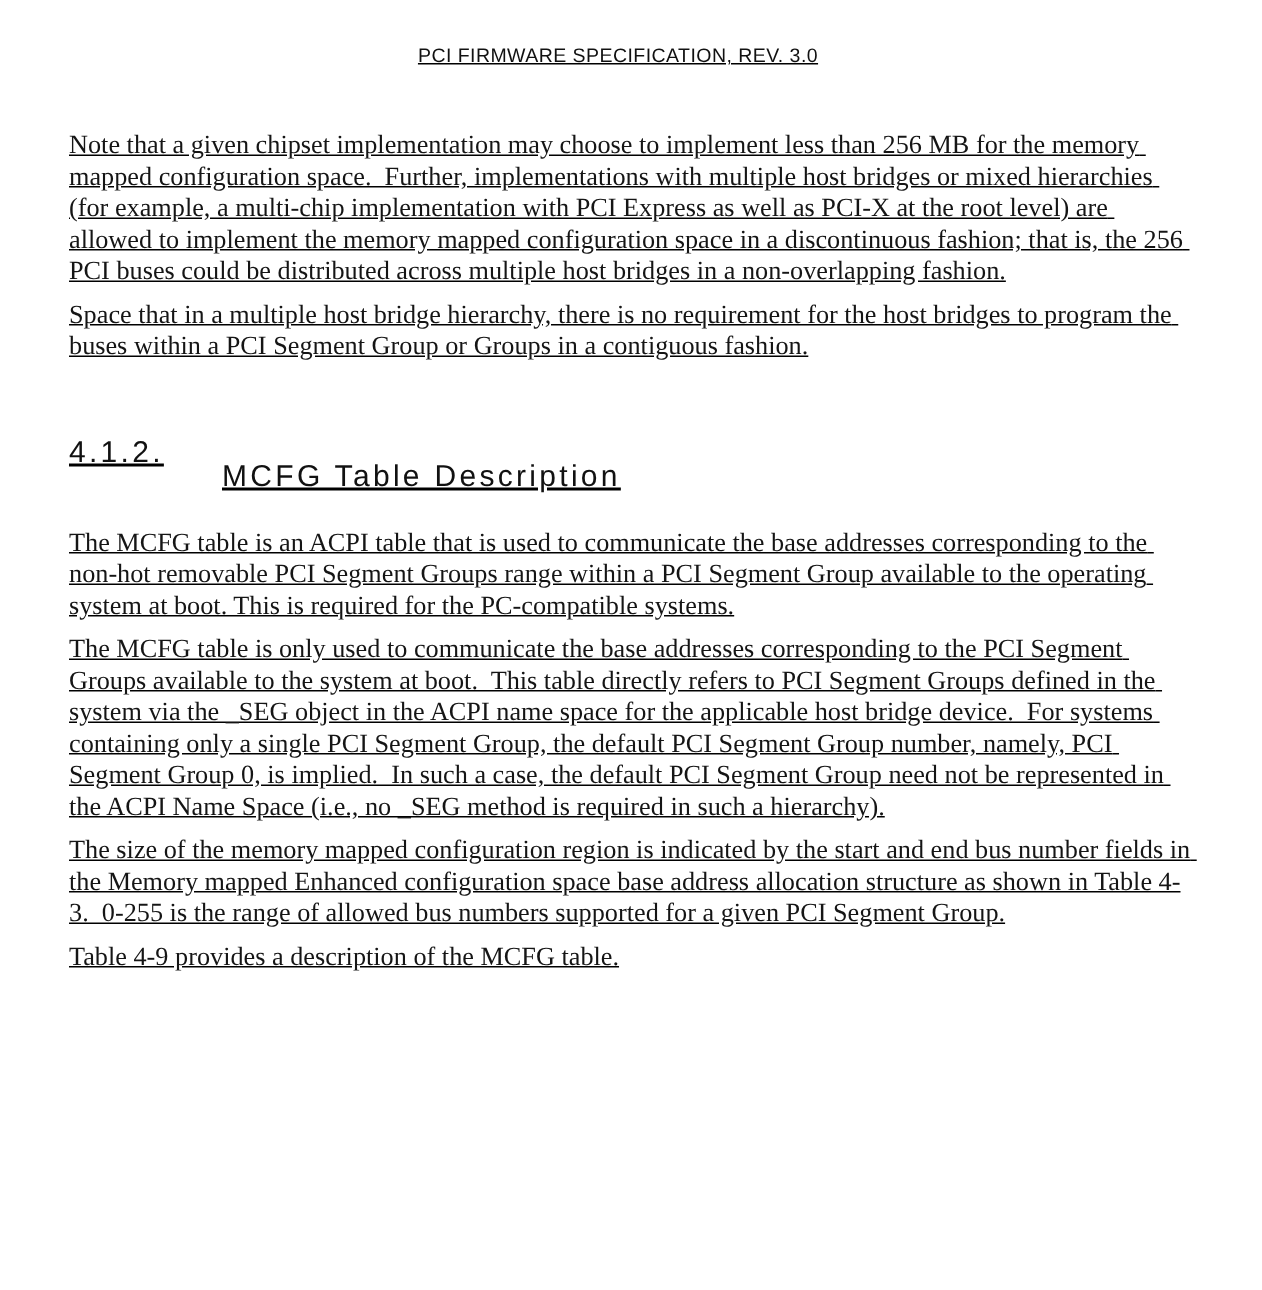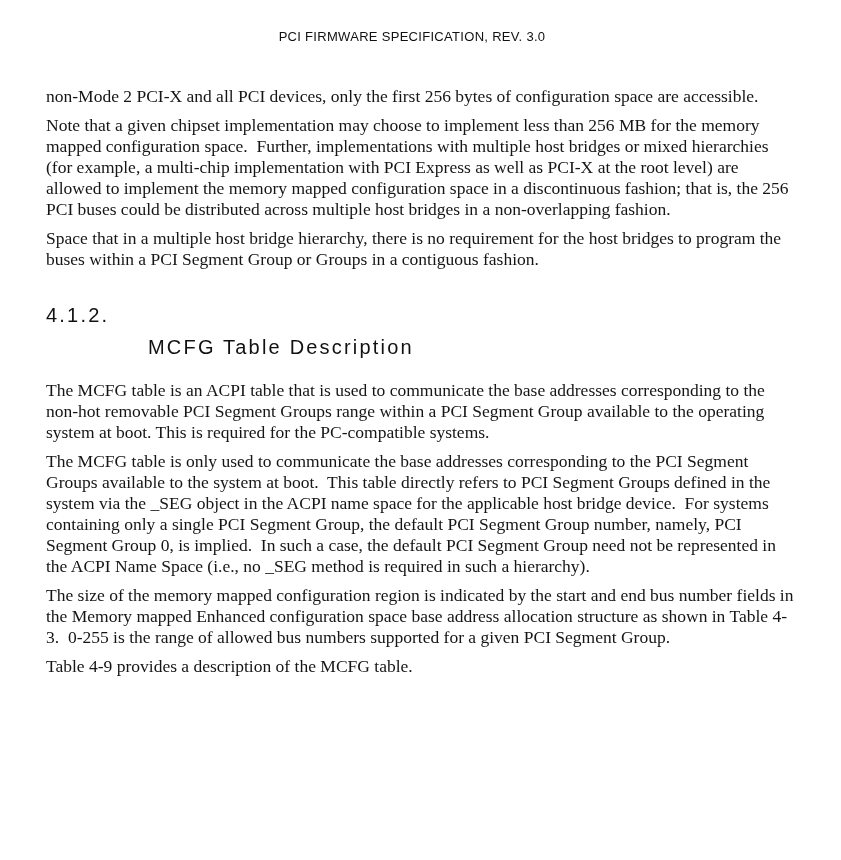--- a/index.html
+++ b/index.html
@@ -6,20 +6,21 @@
     margin: 0;
     padding: 0;
     background: #ffffff;
   }
   .page {
     position: relative;
     width: 824px;
     height: 860px;
     background: #ffffff;
     overflow: hidden;
+    text-decoration: underline;
   }
   .running-header {
     padding-top: 29px;
     text-align: center;
     font-family: "Liberation Sans", sans-serif;
     font-size: 13px;
     letter-spacing: 0.3px;
     color: #111111;
   }
   .content {
@@ -30,21 +31,21 @@
     line-height: 21px;
     color: #151515;
     text-align: left;
   }
   .para {
     margin: 0 0 8px 0;
     white-space: pre-wrap;
   }
   .section-heading {
     display: flex;
-    align-items: flex-start;
+    align-items: center;
     margin: 33px 0 21px 0;
     font-family: "Liberation Sans", sans-serif;
     font-size: 20px;
     line-height: 24px;
     font-weight: normal;
     letter-spacing: 2.2px;
     color: #111111;
   }
   .section-number {
     flex: none;
@@ -57,21 +58,20 @@
 </style>
 </head>
 <body>
 
 <div class="page">
 
   <div class="running-header">PCI FIRMWARE SPECIFICATION, REV. 3.0</div>
 
   <div class="content">
 
-    <p class="para">non-Mode 2 PCI-X and all PCI devices, only the first 256 bytes of configuration space are accessible.</p>
 
     <p class="para">Note that a given chipset implementation may choose to implement less than 256 MB for the memory mapped configuration space.  Further, implementations with multiple host bridges or mixed hierarchies (for example, a multi-chip implementation with PCI Express as well as PCI-X at the root level) are allowed to implement the memory mapped configuration space in a discontinuous fashion; that is, the 256 PCI buses could be distributed across multiple host bridges in a non-overlapping fashion.</p>
 
     <p class="para">Space that in a multiple host bridge hierarchy, there is no requirement for the host bridges to program the buses within a PCI Segment Group or Groups in a contiguous fashion.</p>
 
     <div class="section-heading">
       <span class="section-number">4.1.2.</span>
       <span class="section-title">MCFG Table Description</span>
     </div>
 

